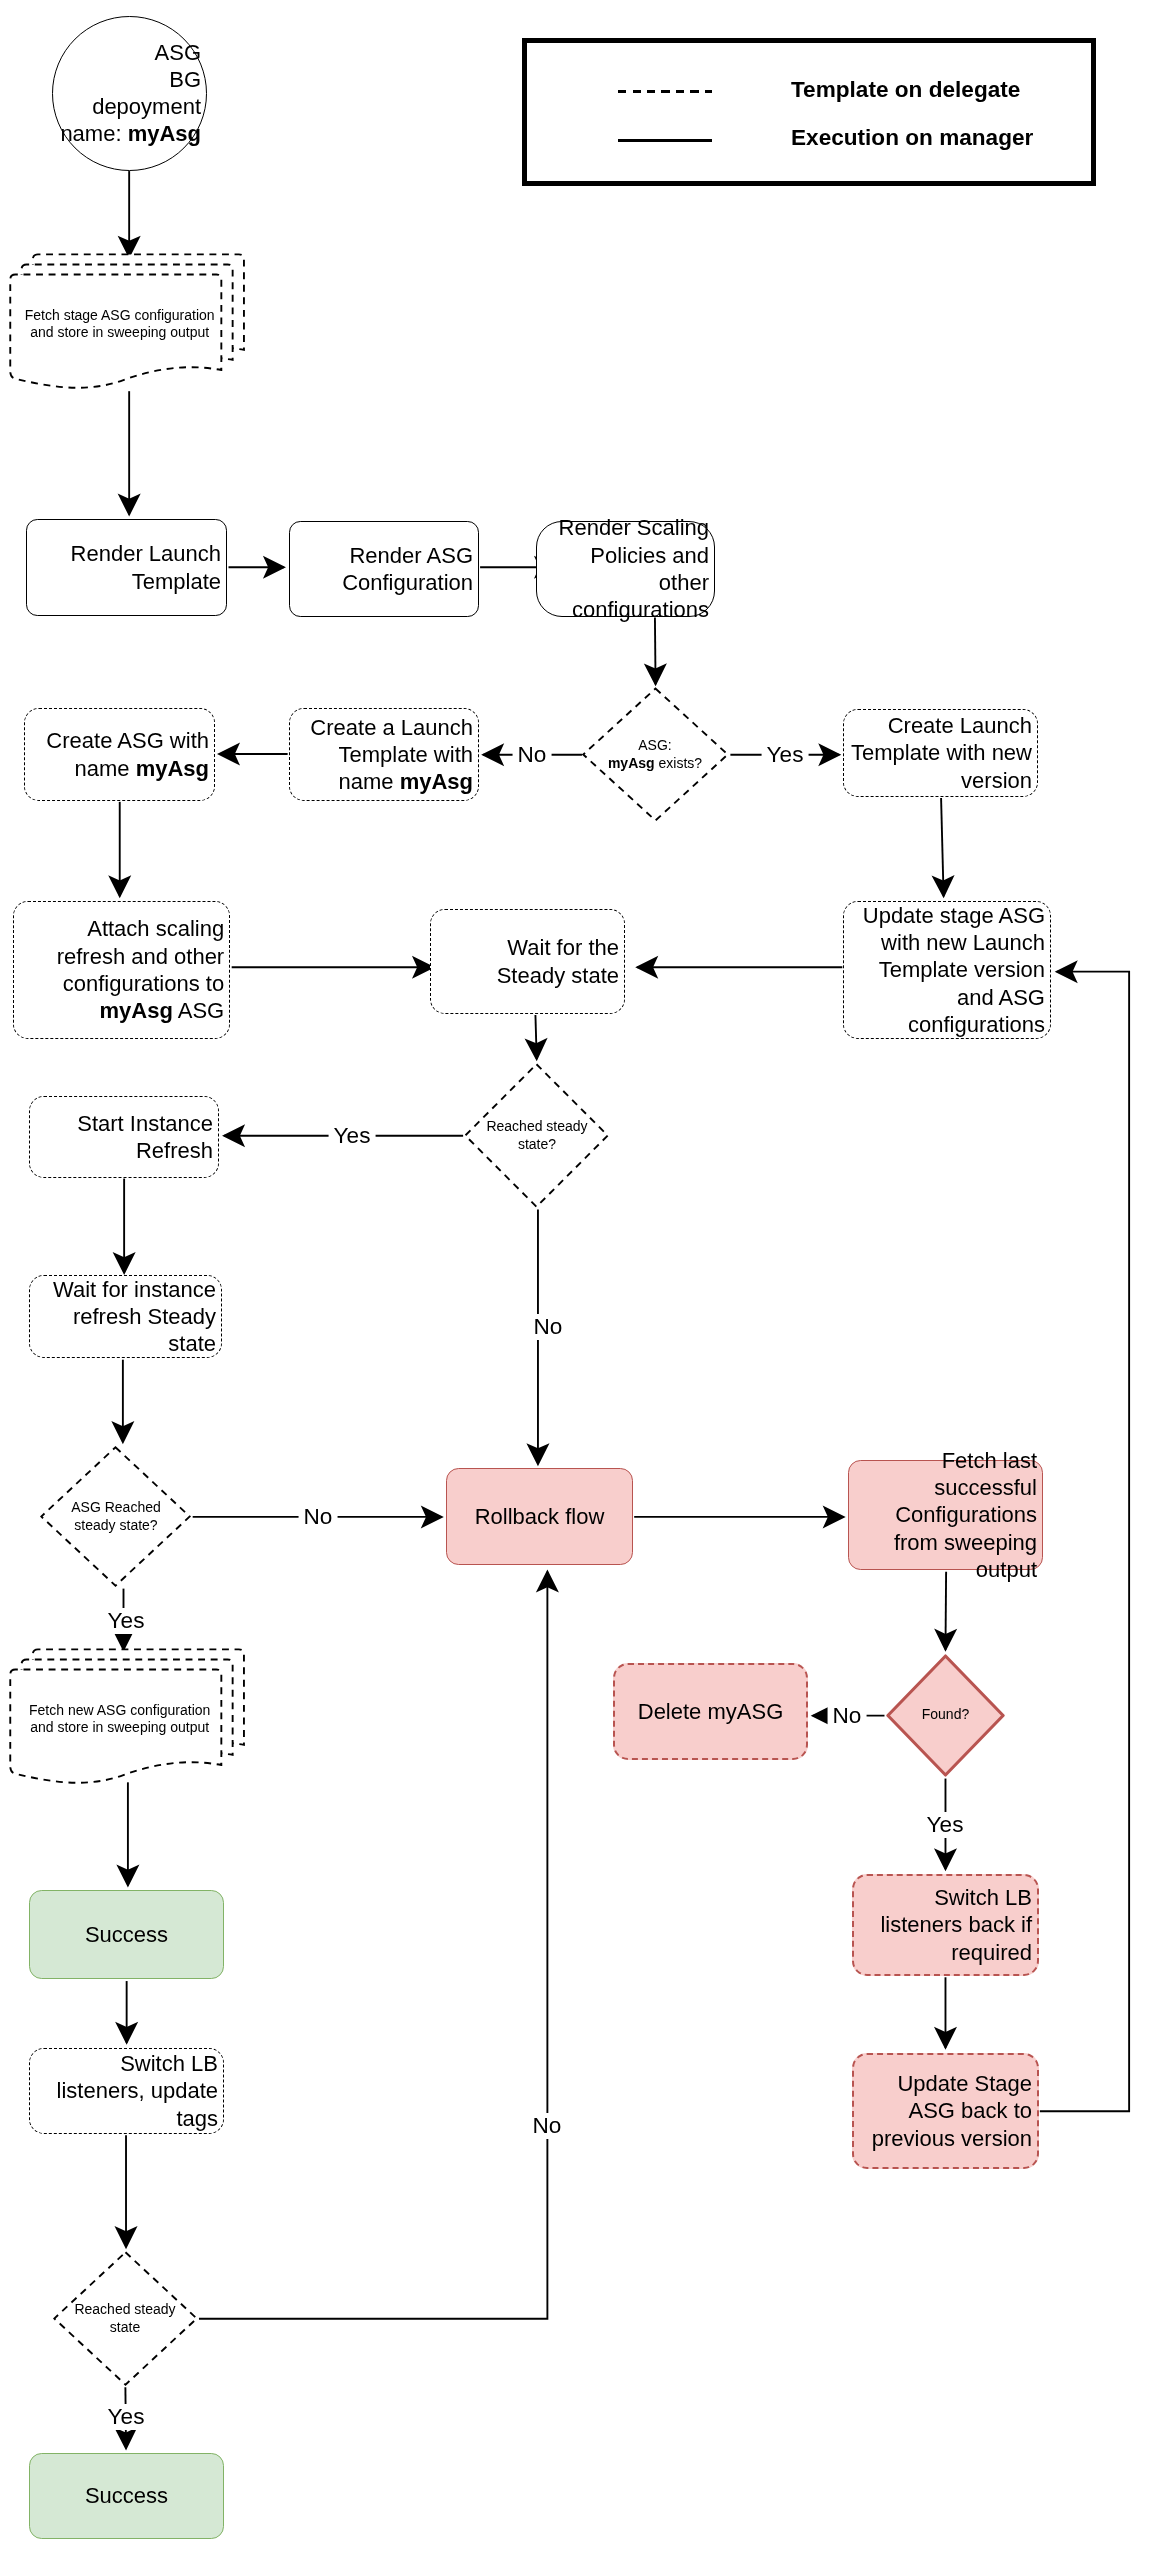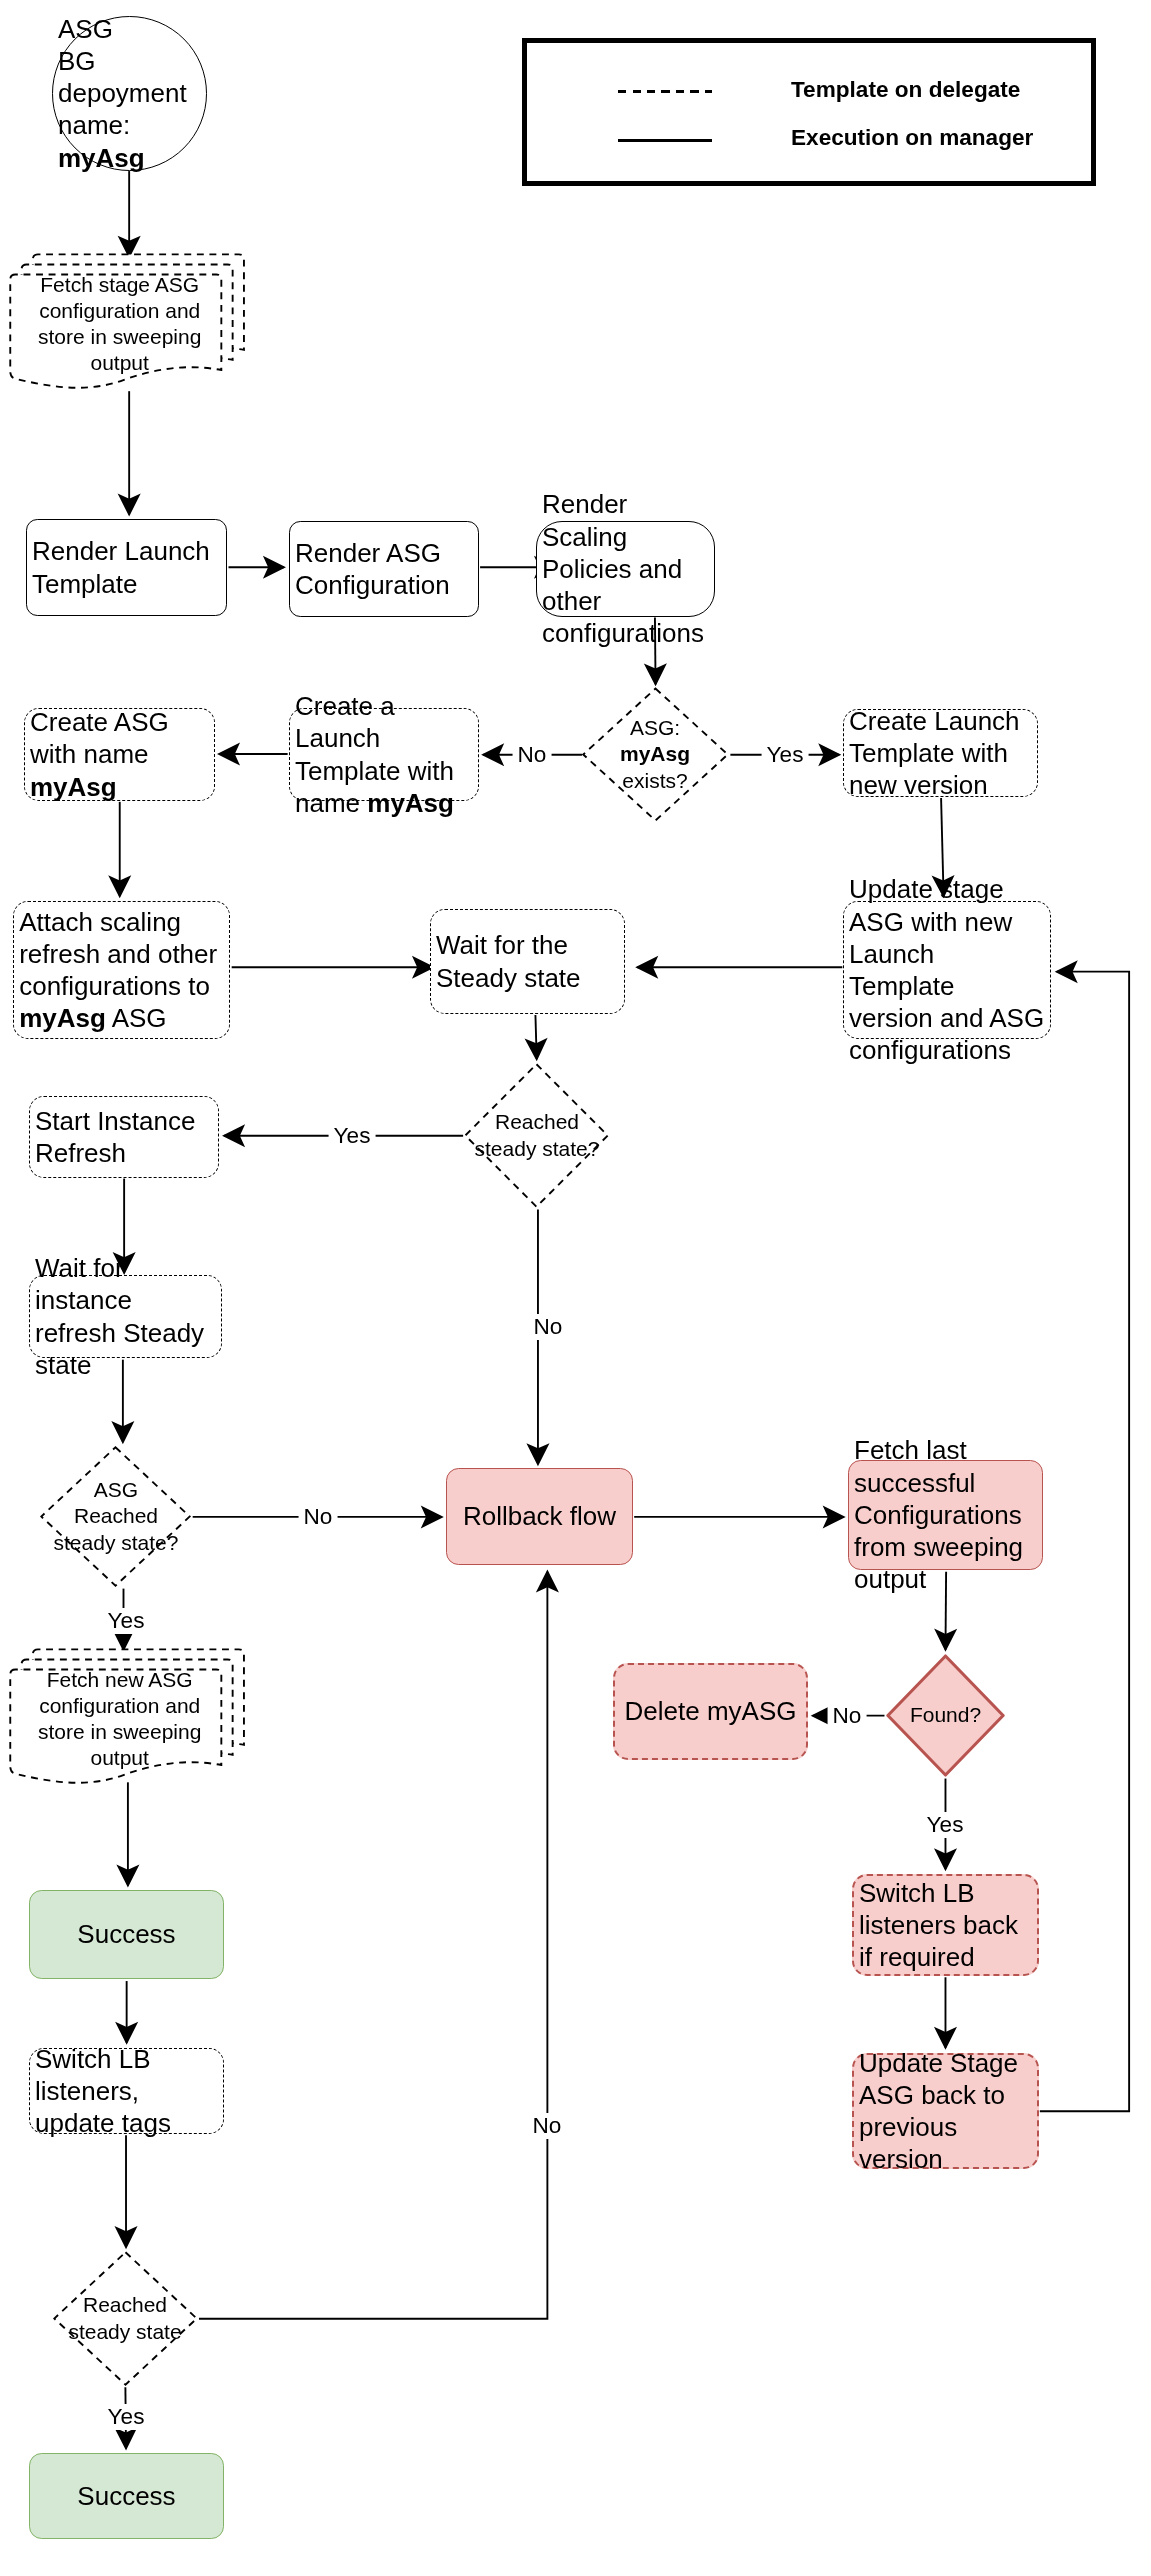--- a/index.html
+++ b/index.html
@@ -1,30 +1,30 @@
 <!DOCTYPE html>
 <html style="font-size:10px"><head>
 <meta charset="utf-8">
 <style>
   html,body{margin:0;padding:0;background:#ffffff;}
   #canvas{position:relative;width:1152px;height:2576px;background:#fff;overflow:hidden;
           font-family:"Liberation Sans",sans-serif;color:#000;}
   svg.edges{position:absolute;left:0;top:0;z-index:1;}
   .node{position:absolute;display:flex;align-items:center;justify-content:center;
-        text-align:left;font-size:26px;line-height:1.24;box-sizing:border-box;
+        text-align:right;font-size:22px;line-height:1.24;box-sizing:border-box;
         padding:5px;z-index:2;}
   .box-solid{border:1.9px solid #000;border-radius:11.3px;background:#fff;}
   .box-dashed{border:1.9px dashed #000;border-radius:15px;background:#fff;}
   .box-pink{border:1.9px solid #b85450;border-radius:12.6px;background:#f8cecc;}
   .box-pink-dashed{border:2.5px dashed #b85450;border-radius:15px;background:#f8cecc;}
   .box-green{border:1.9px solid #82b366;border-radius:12.6px;background:#d5e8d4;}
   .circle{border:1.9px solid #000;border-radius:50%;background:#fff;}
   .dsvg{position:absolute;z-index:2;}
   .dtext{position:absolute;display:flex;align-items:center;justify-content:center;
-         text-align:center;font-size:21px;line-height:1.24;z-index:3;}
+         text-align:center;font-size:14px;line-height:1.24;z-index:3;}
   .elabel{position:absolute;transform:translate(-50%,-50%);font-size:22.6px;
           background:#fff;padding:0 5px;z-index:4;white-space:nowrap;}
   .legend{position:absolute;left:522px;top:38px;width:574px;height:148px;
           border:5.7px solid #000;background:#fff;box-sizing:border-box;z-index:2;}
   .legend .sample{position:absolute;left:91px;width:94px;height:2.5px;}
   .legend .dash-sample{top:47px;background:repeating-linear-gradient(90deg,#000 0 8.2px,transparent 8.2px 14.5px);}
   .legend .solid-sample{top:96px;background:#000;}
   .legend .lbl{position:absolute;left:264px;font-weight:bold;font-size:22.6px;white-space:nowrap;}
   .legend .lbl1{top:34px;} .legend .lbl2{top:82px;}
   b{font-weight:bold;}

